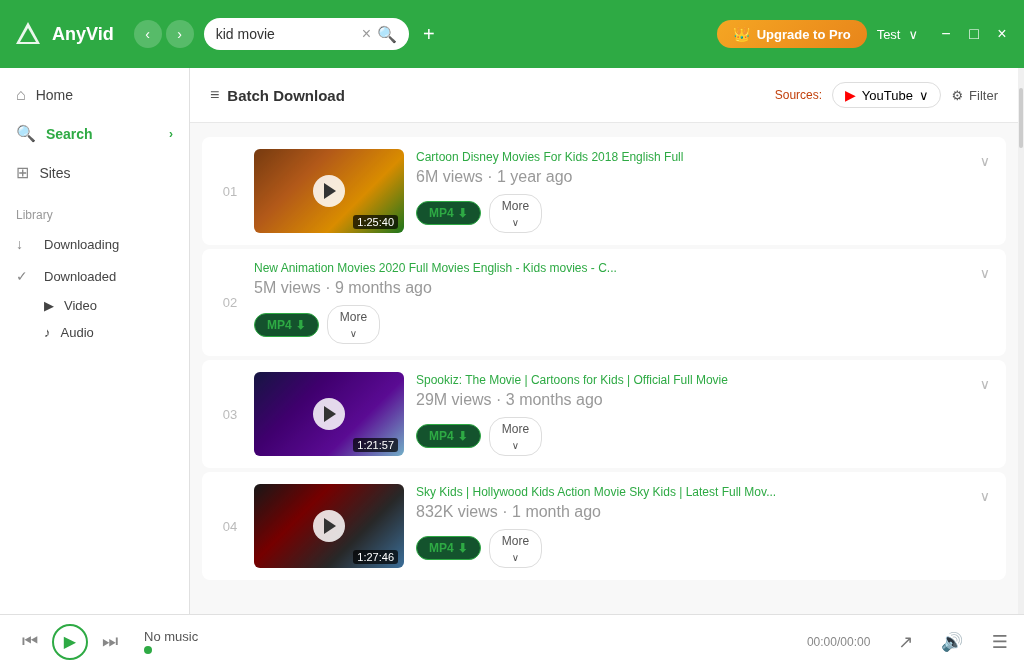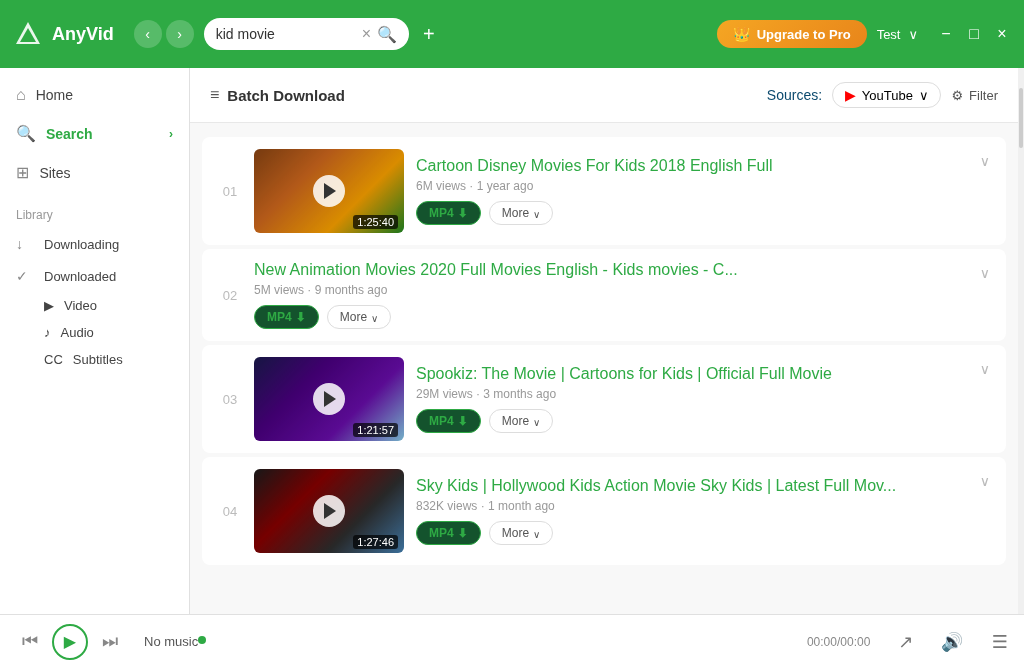--- a/index.html
+++ b/index.html
@@ -75,21 +75,21 @@
     .content-area { flex: 1; display: flex; flex-direction: column; overflow: hidden; background: #f8f8f8; }
 
     
     .content-header {
       background: white; padding: 14px 20px; display: flex; align-items: center;
       border-bottom: 1px solid #e8e8e8; flex-shrink: 0;
     }
     .batch-download-btn { display: flex; align-items: center; gap: 8px; font-size: 15px; font-weight: 600; color: #333; cursor: pointer; background: none; border: none; }
     .batch-icon { font-size: 16px; color: #555; }
     .sources-area { margin-left: auto; display: flex; align-items: center; gap: 10px; }
-    .sources-label { font-size: 14px; color: #0c4a6e; }
+    .sources-label { font-size: 12px; color: #c2410c; }
     .sources-dropdown {
       border: 1px solid #ddd; border-radius: 16px; padding: 4px 12px;
       font-size: 13px; display: flex; align-items: center; gap: 6px; cursor: pointer; background: white;
     }
     .yt-icon { color: red; font-size: 14px; }
     .filter-btn { display: flex; align-items: center; gap: 6px; font-size: 13px; color: #555; cursor: pointer; background: none; border: none; }
 
     
     .results-scroll { flex: 1; overflow-y: auto; padding: 10px 0; }
     .results-scroll::-webkit-scrollbar { width: 6px; }
@@ -110,33 +110,33 @@
     .play-btn-circle {
       width: 32px; height: 32px; border-radius: 50%; background: rgba(255,255,255,0.85);
       display: flex; align-items: center; justify-content: center;
     }
     .play-triangle { width: 0; height: 0; border-top: 8px solid transparent; border-bottom: 8px solid transparent; border-left: 12px solid #333; margin-left: 2px; }
     .duration-badge {
       position: absolute; bottom: 4px; right: 6px; background: rgba(0,0,0,0.7);
       color: white; font-size: 11px; padding: 1px 4px; border-radius: 3px;
     }
     .result-info { flex: 1; min-width: 0; }
-    .result-title { font-size: 16px; color: #2eaa44; font-weight: 500; margin-bottom: 4px; white-space: nowrap; overflow: hidden; text-overflow: ellipsis; cursor: pointer; }
-    .result-meta { font-size: 12px; color: #999; margin-bottom: 8px; }
+    .result-title { font-size: 12px; color: #2eaa44; font-weight: 500; margin-bottom: 4px; white-space: nowrap; overflow: hidden; text-overflow: ellipsis; cursor: pointer; }
+    .result-meta { font-size: 16px; color: #999; margin-bottom: 8px; }
     .result-actions { display: flex; align-items: center; gap: 8px; }
     .mp4-btn {
       background: #14532d; border: 1.5px solid #2eaa44; color: #2eaa44;
       border-radius: 16px; padding: 4px 12px; font-size: 12px; font-weight: 600;
       cursor: pointer; display: flex; align-items: center; gap: 4px;
     }
     .dl-icon { font-size: 12px; }
     .more-btn {
       border: 1px solid #ddd; background: white; color: #555;
       border-radius: 16px; padding: 4px 12px; font-size: 12px;
-      cursor: pointer; display: flex; align-items: flex-end; gap: 4px;
+      cursor: pointer; display: flex; align-items: center; gap: 4px; flex-direction: column;
     }
     .chevron-down { font-size: 10px; }
     .result-dropdown { align-self: flex-start; margin-top: 4px; color: #bbb; cursor: pointer; font-size: 14px; }
 
     
     .thumb-1 { background: linear-gradient(135deg, #8B4513, #D2691E, #FFA500, #228B22); }
     .thumb-2 { background: linear-gradient(135deg, #228B22, #8B4513, #DEB887, #4169E1); }
     .thumb-3 { background: linear-gradient(135deg, #1a1a4e, #4B0082, #6A0DAD, #87CEEB); }
     .thumb-4 { background: linear-gradient(135deg, #1C1C1C, #8B0000, #2F2F2F, #4682B4); }
 
@@ -236,24 +236,20 @@
         <span class="lib-icon">✓</span>
         <span>Downloaded</span>
       </div>
       <div class="lib-sub-item">
         <span class="lib-icon">▶</span>
         <span>Video</span>
       </div>
       <div class="lib-sub-item">
         <span class="lib-icon">♪</span>
         <span>Audio</span>
-      </div>
-      <div class="lib-sub-item">
-        <span class="lib-icon">CC</span>
-        <span>Subtitles</span>
       </div>
     </div>
   </div>
 
   <div class="content-area">
 
     <div class="content-header">
       <button class="batch-download-btn">
         <span class="batch-icon">≡</span>
         <span>Batch Download</span>
@@ -381,21 +377,21 @@
     <div class="scroll-thumb"></div>
   </div>
 </div>
 
 <div class="bottom-player">
   <div class="player-controls">
     <button class="ctrl-btn">⏮</button>
     <button class="play-ctrl-btn">▶</button>
     <button class="ctrl-btn">⏭</button>
   </div>
-  <div style="display:flex;flex-direction:row;flex:1;padding-left:8px;">
+  <div style="display:flex;flex-direction:column;flex:1;padding-left:8px;">
     <span style="font-size:13px;color:#555;">No music</span>
     <div class="progress-dot">
       <div class="dot"></div>
     </div>
   </div>
   <div class="player-right">
     <span style="font-size:12px;color:#888;">00:00/00:00</span>
     <button class="icon-btn">↗</button>
     <button class="icon-btn">🔊</button>
     <button class="icon-btn">☰</button>

